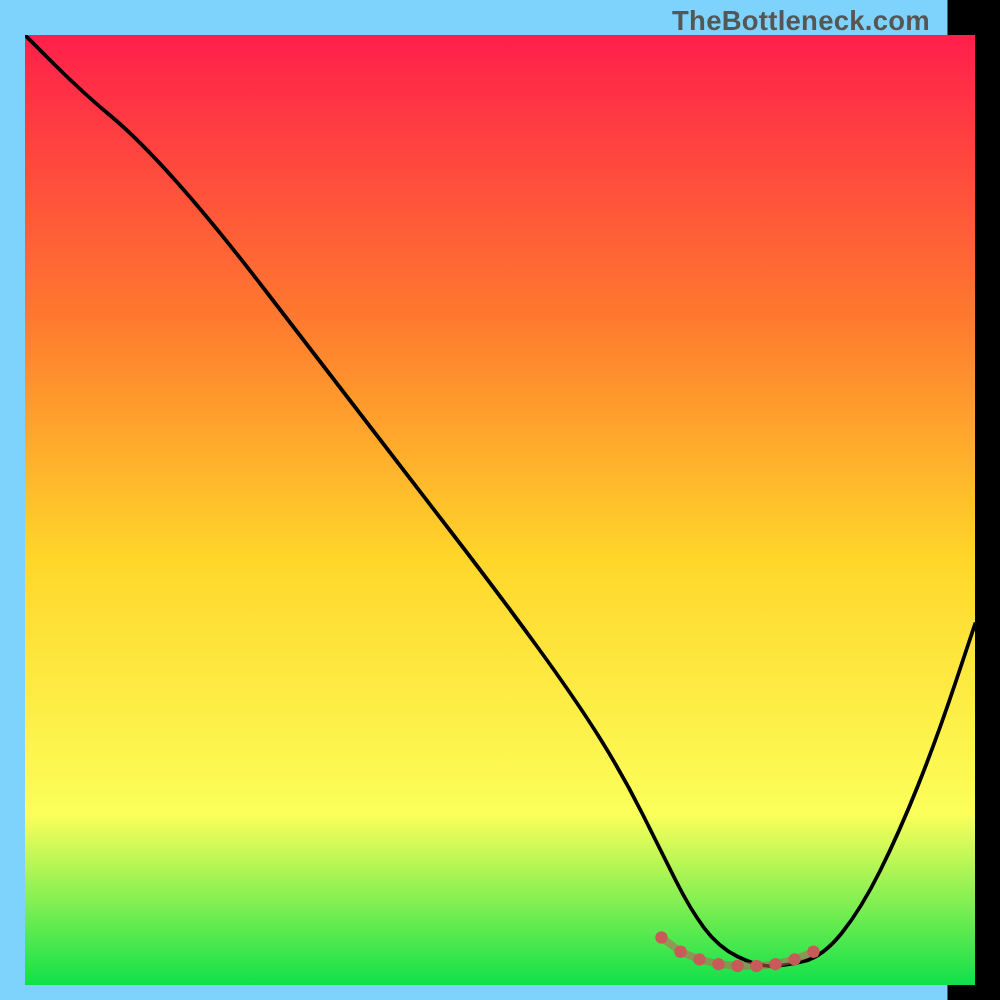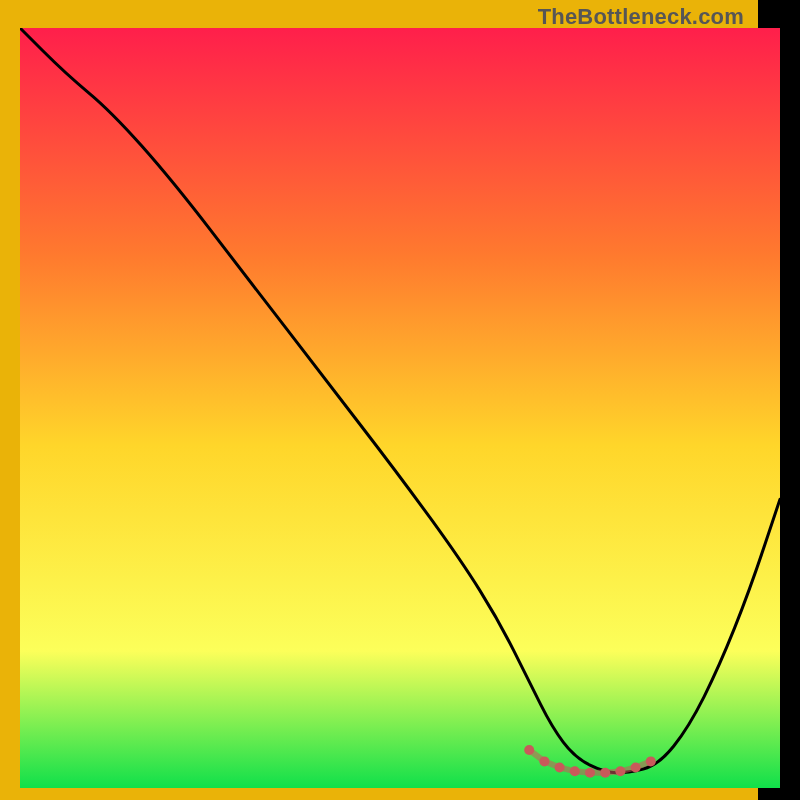--- a/index.html
+++ b/index.html
@@ -1,21 +1,21 @@
 <!DOCTYPE html>
 <html><head>
 <meta charset="utf-8">
 <style>
   * { margin: 0; padding: 0; box-sizing: border-box; }
   html, body { width: 800px; height: 800px; overflow: hidden; background: #000; }
   .frame {
     position: relative;
     width: 758px;
     height: 800px;
-    background: #eab308;
+    background: #7dd3fc;
   }
   .watermark {
     position: absolute;
     top: 4px;
     right: 14px;
     font-family: Arial, Helvetica, sans-serif;
     font-size: 22px;
     font-weight: bold;
     color: #565656;
     letter-spacing: 0.2px;

